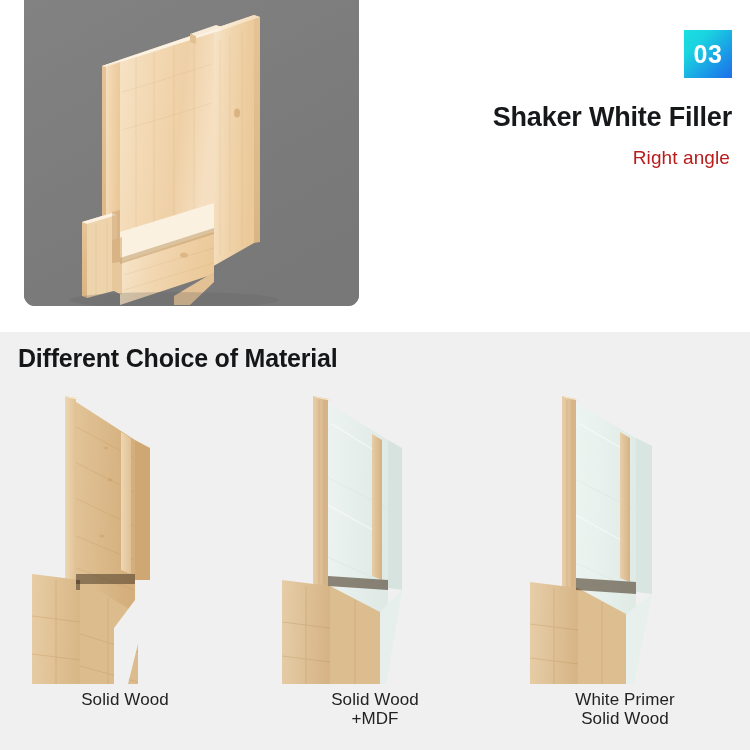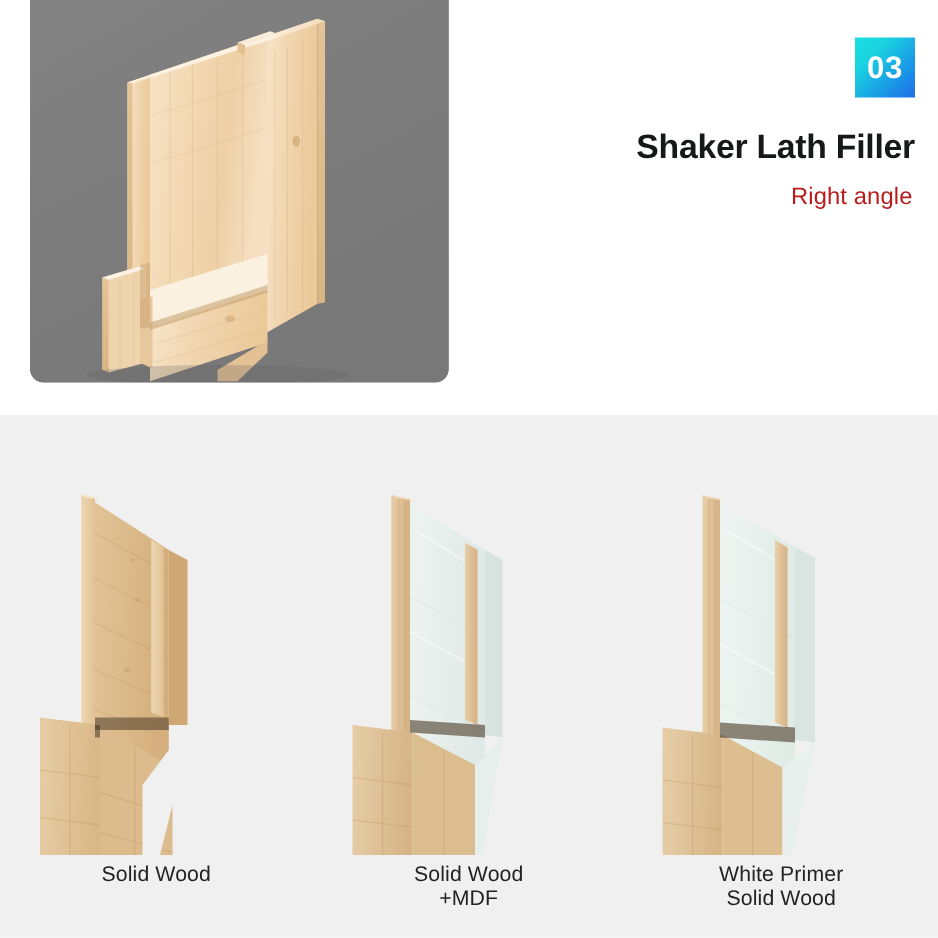--- a/index.html
+++ b/index.html
@@ -229,28 +229,29 @@
         <polygon points="88,212 96,210 96,262 88,263" fill="#b98f5c" opacity="0.35"></polygon>
 
         <polygon points="150,296 190,272 190,282 166,305 150,305" fill="#e4c195"></polygon>
 
         <ellipse cx="150" cy="300" rx="105" ry="8" fill="#5f5f5f" opacity="0.25"></ellipse>
       </svg>
     </div>
 
     <div class="title-block">
       <div class="number-badge">03</div>
-      <h1 class="hero-title">Shaker Lath Filler</h1>
+      <h1 class="hero-title">Shaker White Filler</h1>
       <div class="hero-subtitle">Right angle</div>
     </div>
 
   </section>
 
   <section class="materials">
 
+    <h2 class="materials-heading">Different Choice of Material</h2>
 
     <div class="materials-row">
 
       <div class="material-item">
         <div class="material-figure">
           <svg viewBox="0 0 230 300" width="230" height="300">
             <defs>
               <linearGradient id="sw-panel" x1="0" y1="0" x2="1" y2="0.1">
                 <stop offset="0" stop-color="#e3c69b"></stop>
                 <stop offset="0.45" stop-color="#dcbb8c"></stop>

